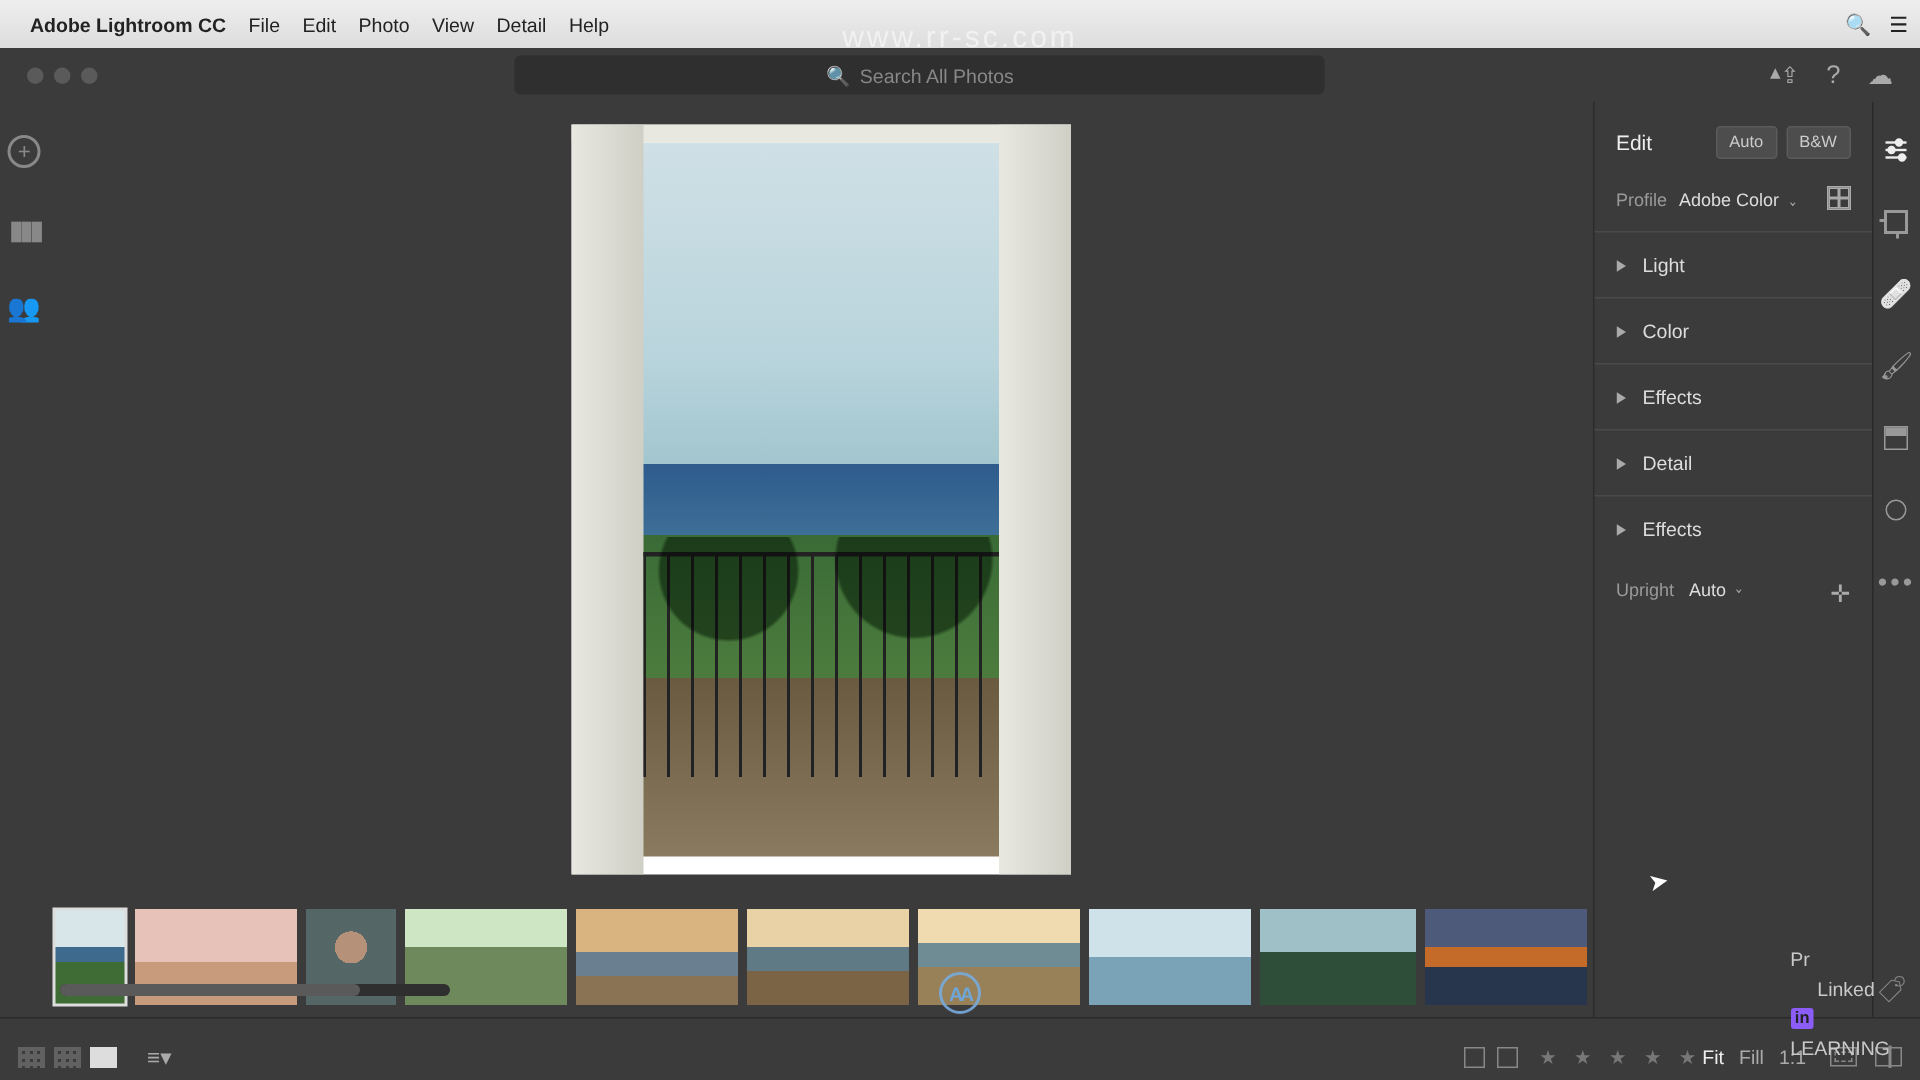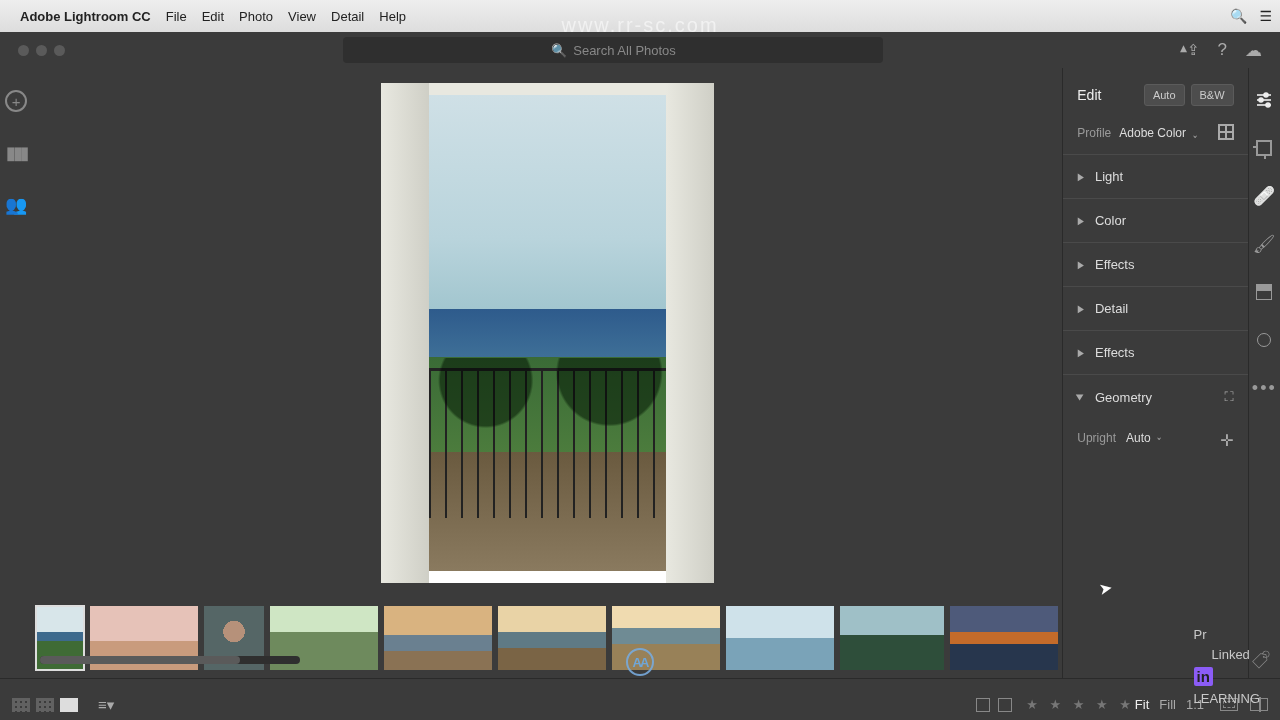--- a/index.html
+++ b/index.html
@@ -103,21 +103,21 @@
   .orig{width:18px;height:13px;border:1.5px solid #888;position:relative;margin-left:6px;}
   .orig::after{content:"";position:absolute;inset:2px;border:1px dashed #888;}
   .compare{width:18px;height:13px;border:1.5px solid #888;position:relative;margin-left:2px;}
   .compare::after{content:"";position:absolute;left:50%;top:-2px;bottom:-2px;width:1.5px;background:#888;}
 
   .brand-overlay, .watermark, .tag-icon, .linkedin { position:absolute; }
   .watermark{ top:14px; left:50%; transform:translateX(-50%); color:rgba(255,255,255,.55); font-size:20px; letter-spacing:2px; pointer-events:none; font-weight:500;}
   .brand-overlay{ bottom:44px; left:50%; transform:translateX(-50%); color:rgba(255,255,255,.8); font-size:24px; letter-spacing:6px; pointer-events:none; font-weight:400; display:flex;align-items:center;gap:4px;justify-content:center;}
   .brand-logo{ width:28px;height:28px;border:2px solid rgba(120,170,220,.9);border-radius:50%; color:#6fa6d8;display:flex;align-items:center;justify-content:center;font-size:13px;font-weight:700;letter-spacing:-2px;}
   .linkedin{ right:20px; bottom:14px; color:#c9c9c9; font-size:13px; display:flex;align-items:flex-start;gap:5px;flex-direction:column;}
-  .linkedin .in{ background:#8b5cf6;color:#222;font-weight:700;padding:1px 3px;border-radius:2px;font-size:15px;}
+  .linkedin .in{ background:#8b5cf6;color:#222;font-weight:700;padding:1px 3px;border-radius:2px;font-size:11px;}
   .tag-icon{ right:8px; bottom:50px; color:#888; font-size:17px; transform:rotate(90deg);}
   .hscroll{position:absolute; left:40px; bottom:56px; width:260px; height:8px; background:#2f2f2f;border-radius:4px;}
   .hscroll .th{position:absolute;left:0;width:200px;height:100%;background:#5a5a5a;border-radius:4px;}
   .cursor{position:absolute; right:168px; bottom:122px; font-size:16px; color:#fff; transform:rotate(-10deg); pointer-events:none;}
 </style>
 </head>
 <body>
 
 <div class="mac-menu">
   <span class="apple"></span>
@@ -217,25 +217,20 @@
       </div>
     <div class="section">
         <span class="chev">▶</span>
         <span>Detail</span>
       </div>
     <div class="section">
         <span class="chev">▶</span>
         <span>Effects</span>
       </div>
 
-    <div class="section open">
-      <span class="chev">▶</span>
-      <span>Geometry</span>
-      <span class="sect-icon">⛶</span>
-    </div>
     <div class="geom-body">
       <span>Upright</span>
       <span class="val">Auto</span>
       <span class="chev" style="margin-left:4px;">⌄</span>
       <span class="plus-guide">✛</span>
     </div>
   </div>
 
   <div class="rightbar">
     <span class="rb-ico rb-edit">

